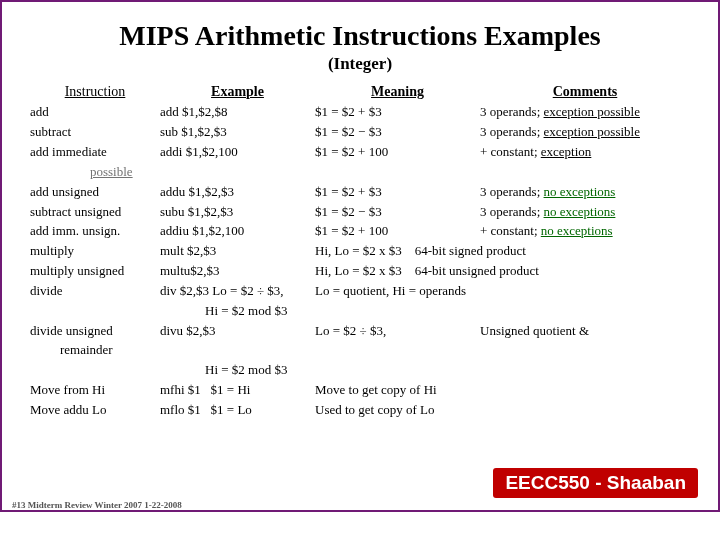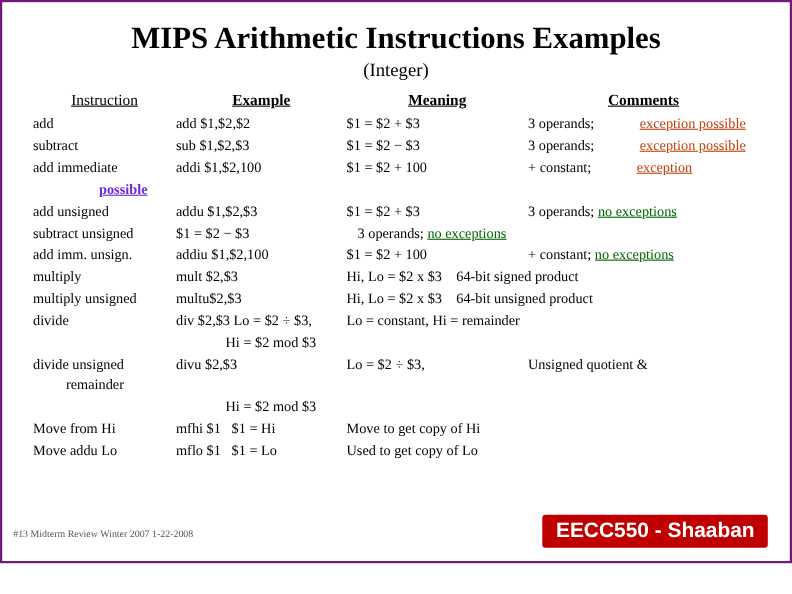--- a/index.html
+++ b/index.html
@@ -20,21 +20,21 @@
     }
     .title {
       font-size: 28px;
       font-weight: bold;
       text-align: center;
       margin-bottom: 2px;
       color: #000;
     }
     .subtitle {
       font-size: 17px;
-      font-weight: normal;
+      font-weight: bold;
       text-align: center;
       margin-bottom: 8px;
       color: #000;
     }
     .header-row {
       font-size: 14px;
       font-weight: bold;
       text-decoration: underline;
       margin-bottom: 4px;
       display: flex;
@@ -64,48 +64,49 @@
       background: #c00000;
       color: #fff;
       font-size: 19px;
       font-weight: bold;
       font-family: Arial, sans-serif;
       padding: 4px 12px;
       border-radius: 3px;
     }
     .footer-left {
       position: absolute;
-      bottom: 20px;
+      bottom: 0;
       left: 10px;
       font-size: 9px;
       color: #555;
+      font-weight: bold;
     }
     .no-exc { color: #006600; text-decoration: underline; }
-    .exc-possible { color: #c2410c; text-decoration: underline; margin-left: 38px; }
-    .bold-possible { color: #6d28d9; text-decoration: underline; font-weight: bold; }
+    .exc-possible { color: #000000; text-decoration: underline; }
+    .bold-possible { color: #737373; text-decoration: underline; font-weight: normal; }
   </style>
 </head>
 <body>
 
 <div class="slide">
   <div class="title">MIPS Arithmetic Instructions Examples</div>
   <div class="subtitle">(Integer)</div>
 
   <div class="content-table">
 
     <div class="row header-row">
       <span class="col-inst">Instruction</span>
       <span class="col-example">Example</span>
       <span class="col-meaning">Meaning</span>
       <span class="col-comment">Comments</span>
     </div>
 
     <div class="row">
       <span class="col-inst">add</span>
-      <span class="col-example">add $1,$2,$2</span>
+      <span class="col-example">add $1,$2,$8</span>
       <span class="col-meaning">$1 = $2 + $3</span>
       <span class="col-comment">3 operands; <span class="exc-possible">exception possible</span></span>
     </div>
 
     <div class="row">
       <span class="col-inst">subtract</span>
       <span class="col-example">sub $1,$2,$3</span>
       <span class="col-meaning">$1 = $2 − $3</span>
       <span class="col-comment">3 operands; <span class="exc-possible">exception possible</span></span>
     </div>
@@ -122,20 +123,21 @@
 
     <div class="row">
       <span class="col-inst">add unsigned</span>
       <span class="col-example">addu $1,$2,$3</span>
       <span class="col-meaning">$1 = $2 + $3</span>
       <span class="col-comment">3 operands; <span class="no-exc">no exceptions</span></span>
     </div>
 
     <div class="row">
       <span class="col-inst">subtract unsigned</span>
+      <span class="col-example">subu $1,$2,$3</span>
       <span class="col-meaning">$1 = $2 − $3</span>
       <span class="col-comment">3 operands; <span class="no-exc">no exceptions</span></span>
     </div>
 
     <div class="row">
       <span class="col-inst">add imm. unsign.</span>
       <span class="col-example">addiu $1,$2,100</span>
       <span class="col-meaning">$1 = $2 + 100</span>
       <span class="col-comment">+ constant; <span class="no-exc">no exceptions</span></span>
     </div>
@@ -148,21 +150,21 @@
 
     <div class="row">
       <span class="col-inst">multiply unsigned</span>
       <span class="col-example">multu$2,$3</span>
       <span style="flex:1">Hi, Lo = $2 x $3 &nbsp;&nbsp; 64-bit unsigned product</span>
     </div>
 
     <div class="row">
       <span class="col-inst">divide</span>
       <span class="col-example">div $2,$3 Lo = $2 ÷ $3,</span>
-      <span style="flex:1">Lo = constant, Hi = remainder</span>
+      <span style="flex:1">Lo = quotient, Hi = operands</span>
     </div>
     <div class="row">
       <span style="padding-left:175px;">Hi = $2 mod $3</span>
     </div>
 
     <div class="row">
       <span class="col-inst">divide unsigned</span>
       <span class="col-example">divu $2,$3</span>
       <span class="col-meaning">Lo = $2 ÷ $3,</span>
       <span class="col-comment">Unsigned quotient &amp;</span>

